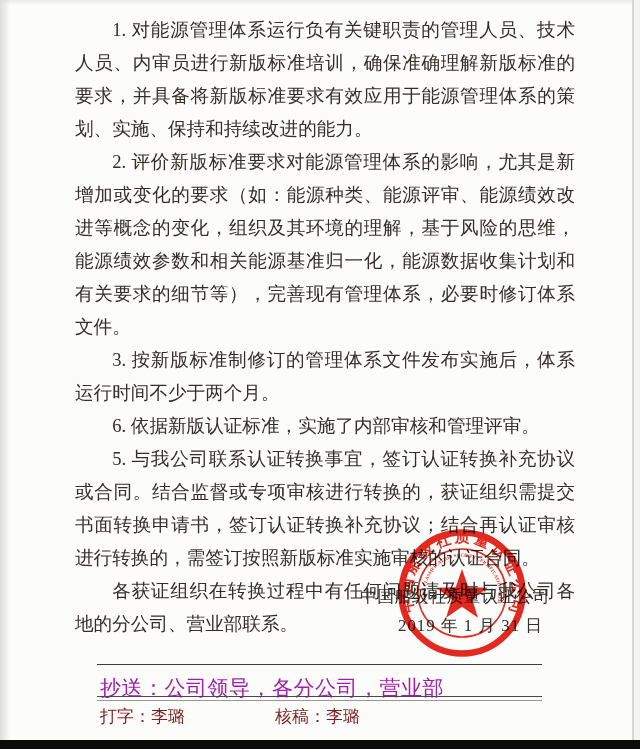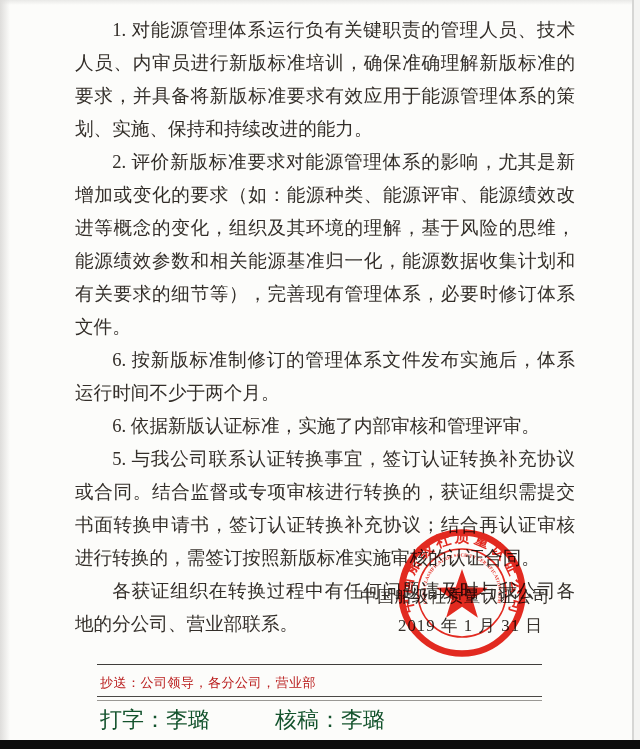--- a/index.html
+++ b/index.html
@@ -37,41 +37,41 @@
     mix-blend-mode:multiply;opacity:.92;}
   .seal text{font-family:"Liberation Serif","DejaVu Serif",serif;}
   .seal .cn{font-size:15px;letter-spacing:3.4px;font-weight:bold;}
   .seal .en{font-size:4.7px;font-weight:bold;letter-spacing:.1px;}
 
   
   .rule1{position:absolute;left:97px;top:664px;width:445px;height:0;
     border-top:1.6px solid #3f3d3a;}
   .rule2{position:absolute;left:97px;top:696px;width:445px;height:3px;
     border-top:1.2px solid #4a4845;border-bottom:1px solid #9a9894;}
-  .cc-line{position:absolute;left:100px;top:674px;font-size:13px;color:#b91c1c;
+  .cc-line{position:absolute;left:100px;top:674px;font-size:21px;color:#a21caf;
     letter-spacing:.5px;white-space:nowrap;}
-  .credit{position:absolute;top:705px;font-size:22px;color:#14532d;white-space:nowrap;}
+  .credit{position:absolute;top:705px;font-size:17px;color:#7f1d1d;white-space:nowrap;}
   .credit-1{left:100px;}
   .credit-2{left:275px;}
   .credit-3{left:440px;}
 </style>
 </head>
 <body>
 
 <div class="page">
 
   <div class="edge-top"></div>
   <div class="edge-left"></div>
   <div class="edge-right-pad"></div>
   <div class="edge-right"></div>
 
   <div class="letter-body">
     <p>1. 对能源管理体系运行负有关键职责的管理人员、技术人员、内审员进行新版标准培训，确保准确理解新版标准的要求，并具备将新版标准要求有效应用于能源管理体系的策划、实施、保持和持续改进的能力。</p>
     <p>2. 评价新版标准要求对能源管理体系的影响，尤其是新增加或变化的要求（如：能源种类、能源评审、能源绩效改进等概念的变化，组织及其环境的理解，基于风险的思维，能源绩效参数和相关能源基准归一化，能源数据收集计划和有关要求的细节等），完善现有管理体系，必要时修订体系文件。</p>
-    <p>6. 按新版标准制修订的管理体系文件发布实施后，体系运行时间不少于两个月。</p>
+    <p>3. 按新版标准制修订的管理体系文件发布实施后，体系运行时间不少于两个月。</p>
     <p>6. 依据新版认证标准，实施了内部审核和管理评审。</p>
     <p>5. 与我公司联系认证转换事宜，签订认证转换补充协议或合同。结合监督或专项审核进行转换的，获证组织需提交书面转换申请书，签订认证转换补充协议；结合再认证审核进行转换的，需签订按照新版标准实施审核的认证合同。</p>
     <p>各获证组织在转换过程中有任何问题请及时与我公司各地的分公司、营业部联系。</p>
   </div>
 
   <div class="sig-company">中国船级社质量认证公司</div>
   <div class="sig-date">2019 年 1 月 31 日</div>
 
   <svg class="seal" viewBox="0 0 134 134" aria-hidden="true">
     <circle cx="67" cy="67" r="60.5" fill="none" stroke-width="6.5" stroke="#e3170d"></circle>

